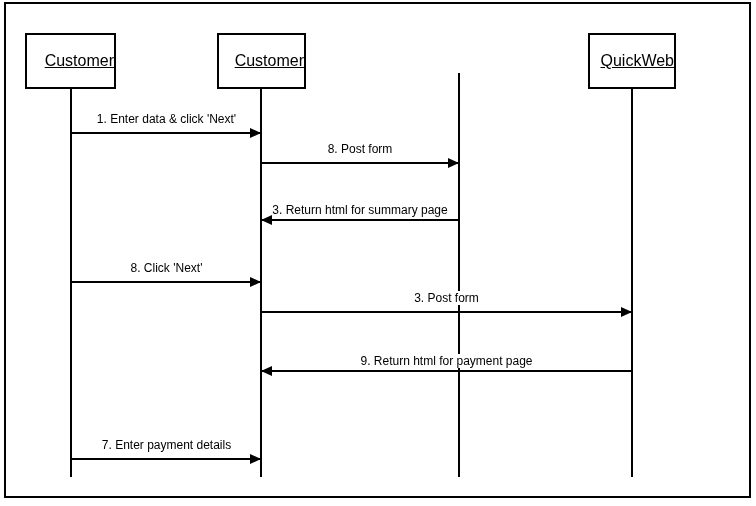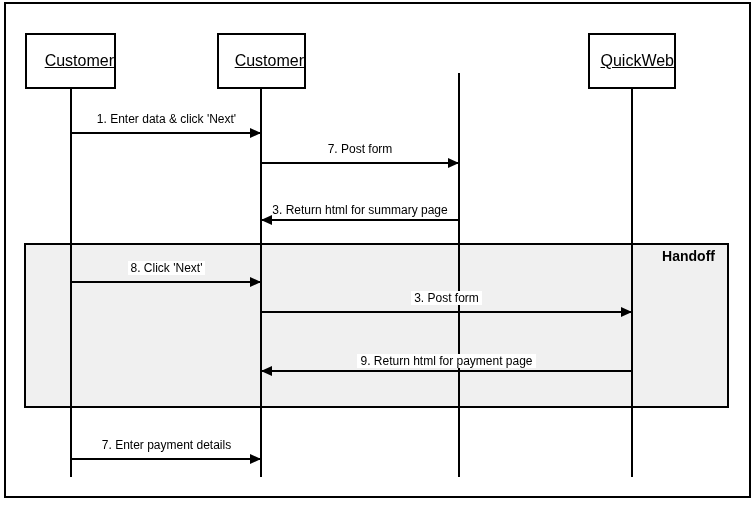--- a/index.html
+++ b/index.html
@@ -107,36 +107,33 @@
     border-right: 11px solid #000000;
   }
 </style>
 </head>
 <body>
 
 <div class="canvas">
 
   <div class="frame"></div>
 
-  <div class="handoff-region">
-    <span class="handoff-label">Handoff</span>
-  </div>
 
   <div class="lifeline" style="left:70px"></div>
   <div class="lifeline" style="left:260px"></div>
   <div class="lifeline" style="left:458px"></div>
   <div class="lifeline" style="left:631px"></div>
 
   <div class="message" style="left:72px;top:132px;width:189px">
     <div class="msg-label"><span>1. Enter data &amp; click 'Next'</span></div>
     <div class="arrowhead-right"></div>
   </div>
 
   <div class="message" style="left:261px;top:162px;width:198px">
-    <div class="msg-label"><span>7. Post form</span></div>
+    <div class="msg-label"><span>8. Post form</span></div>
     <div class="arrowhead-right"></div>
   </div>
 
   <div class="message return" style="left:261px;top:219px;width:198px">
     <div class="msg-label"><span>3. Return html for summary page</span></div>
     <div class="arrowhead-left"></div>
   </div>
 
   <div class="message" style="left:72px;top:281px;width:189px">
     <div class="msg-label"><span>8. Click 'Next'</span></div>

